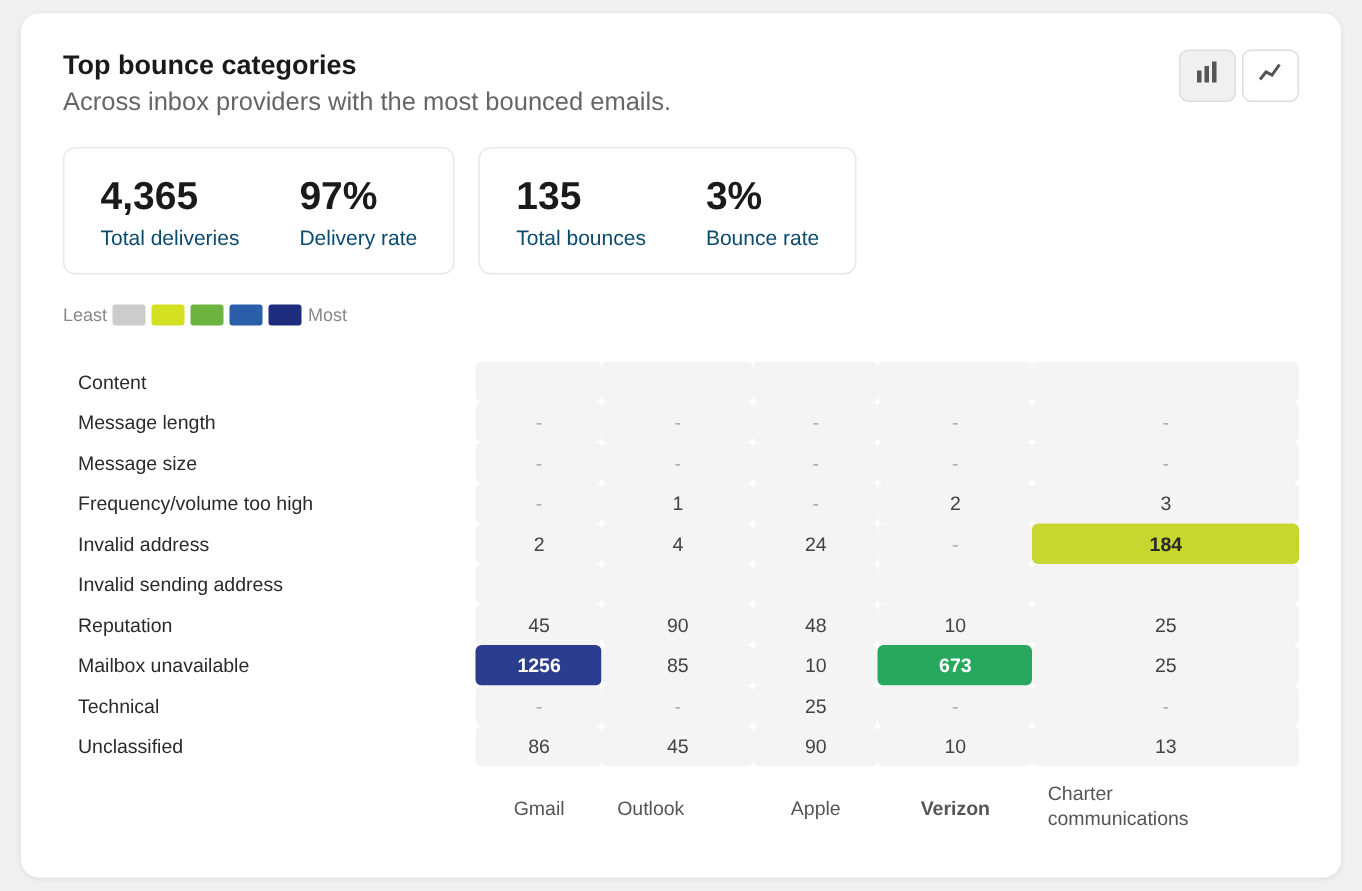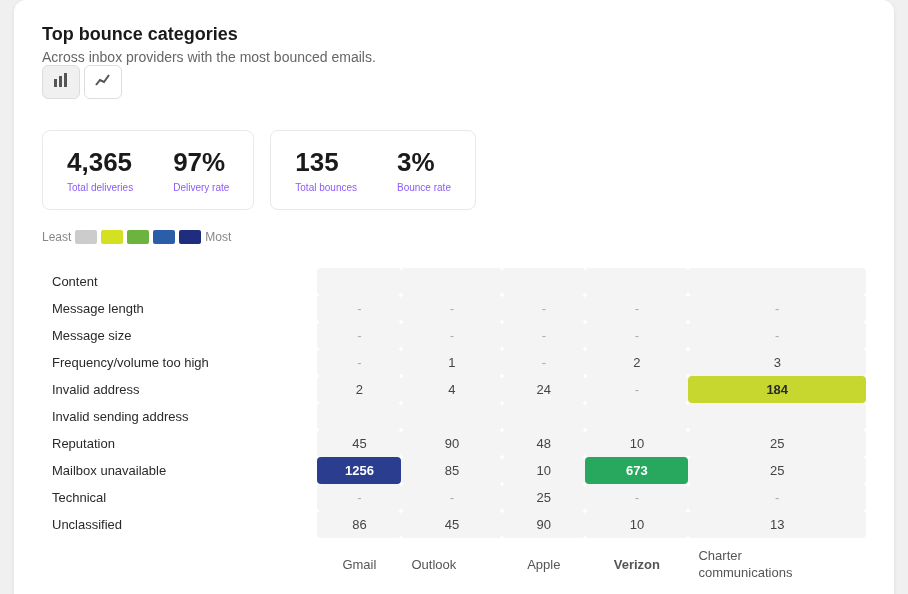--- a/index.html
+++ b/index.html
@@ -15,31 +15,30 @@
       background: #fff;
       border-radius: 12px;
       padding: 24px 28px;
       width: 880px;
       box-shadow: 0 1px 4px rgba(0,0,0,0.08);
     }
     .header {
       display: flex;
       justify-content: space-between;
       align-items: flex-start;
-      margin-bottom: 31px;
-      flex-direction: column;
+      margin-bottom: 20px;
     }
     .header-title {
       font-size: 18px;
       font-weight: 700;
       color: #1a1a1a;
       margin-bottom: 4px;
     }
     .header-subtitle {
-      font-size: 14px;
+      font-size: 17px;
       color: #666;
     }
     .chart-toggle {
       display: flex;
       gap: 4px;
     }
     .toggle-btn {
       border: 1px solid #ddd;
       background: #fff;
       border-radius: 6px;
@@ -63,22 +62,22 @@
       display: flex;
       gap: 40px;
     }
     .stat-value {
       font-size: 26px;
       font-weight: 700;
       color: #1a1a1a;
       margin-bottom: 4px;
     }
     .stat-label {
-      font-size: 10px;
-      color: #8b5cf6;
+      font-size: 14px;
+      color: #0c4a6e;
     }
     .stat-group {
       display: flex;
       gap: 40px;
     }
     .legend {
       display: flex;
       align-items: center;
       gap: 4px;
       margin-bottom: 16px;

